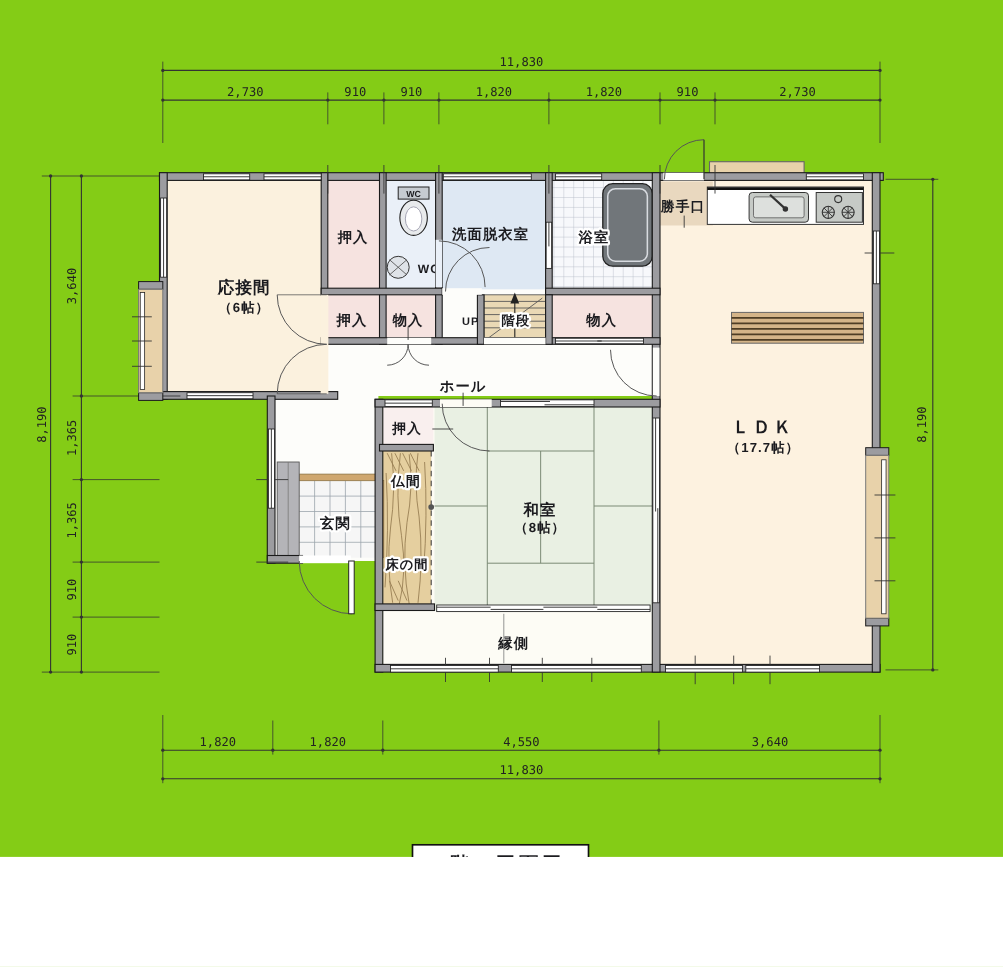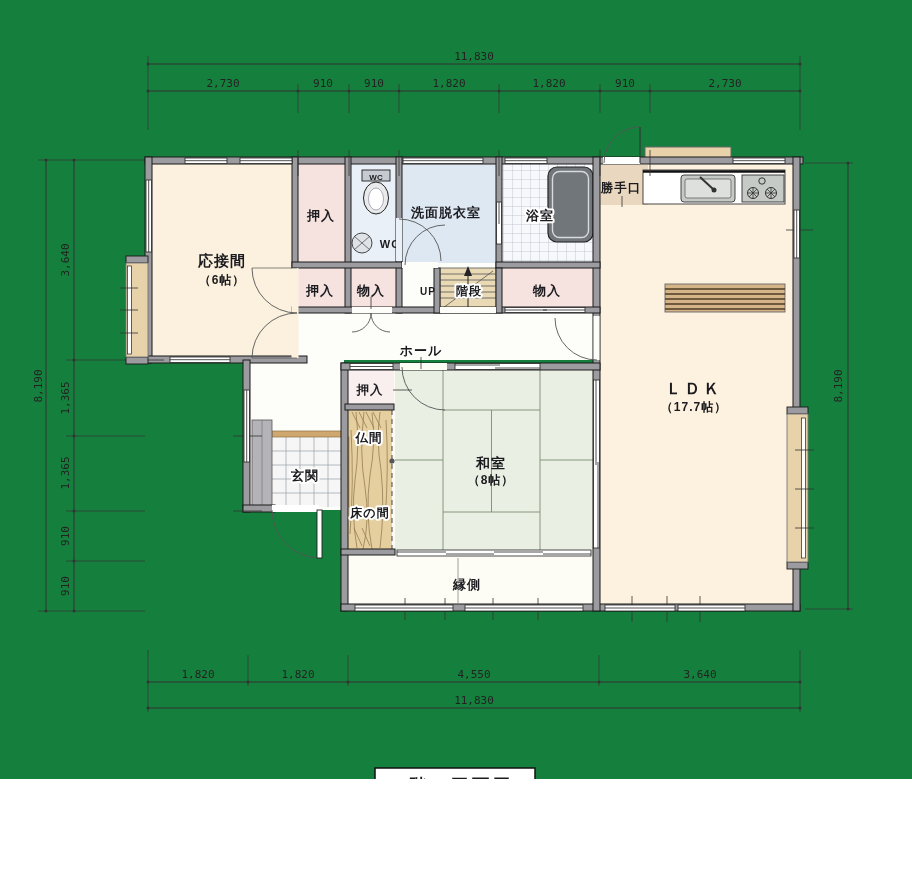--- a/index.html
+++ b/index.html
@@ -1,16 +1,16 @@
 <!DOCTYPE html>
 <html><head>
 <meta charset="utf-8">
 <style>
   html,body{margin:0;padding:0;background:#ffffff;}
-  .canvas{position:relative;width:912px;height:779px;background:#15803d;overflow:hidden;
+  .canvas{position:relative;width:912px;height:779px;background:#84cc16;overflow:hidden;
           font-family:"Liberation Sans",sans-serif;}
   svg text{font-family:"Liberation Sans",sans-serif;fill:#1b1b1f;}
   svg text.dim{font-family:"DejaVu Sans Mono",monospace;font-size:11px;fill:#222;}
   svg text.room{font-size:13px;font-weight:bold;letter-spacing:1px;}
   svg text.halo{paint-order:stroke;stroke:#ffffff;stroke-width:4px;stroke-linejoin:round;}
 </style>
 </head>
 <body>
 
 <div class="canvas">

